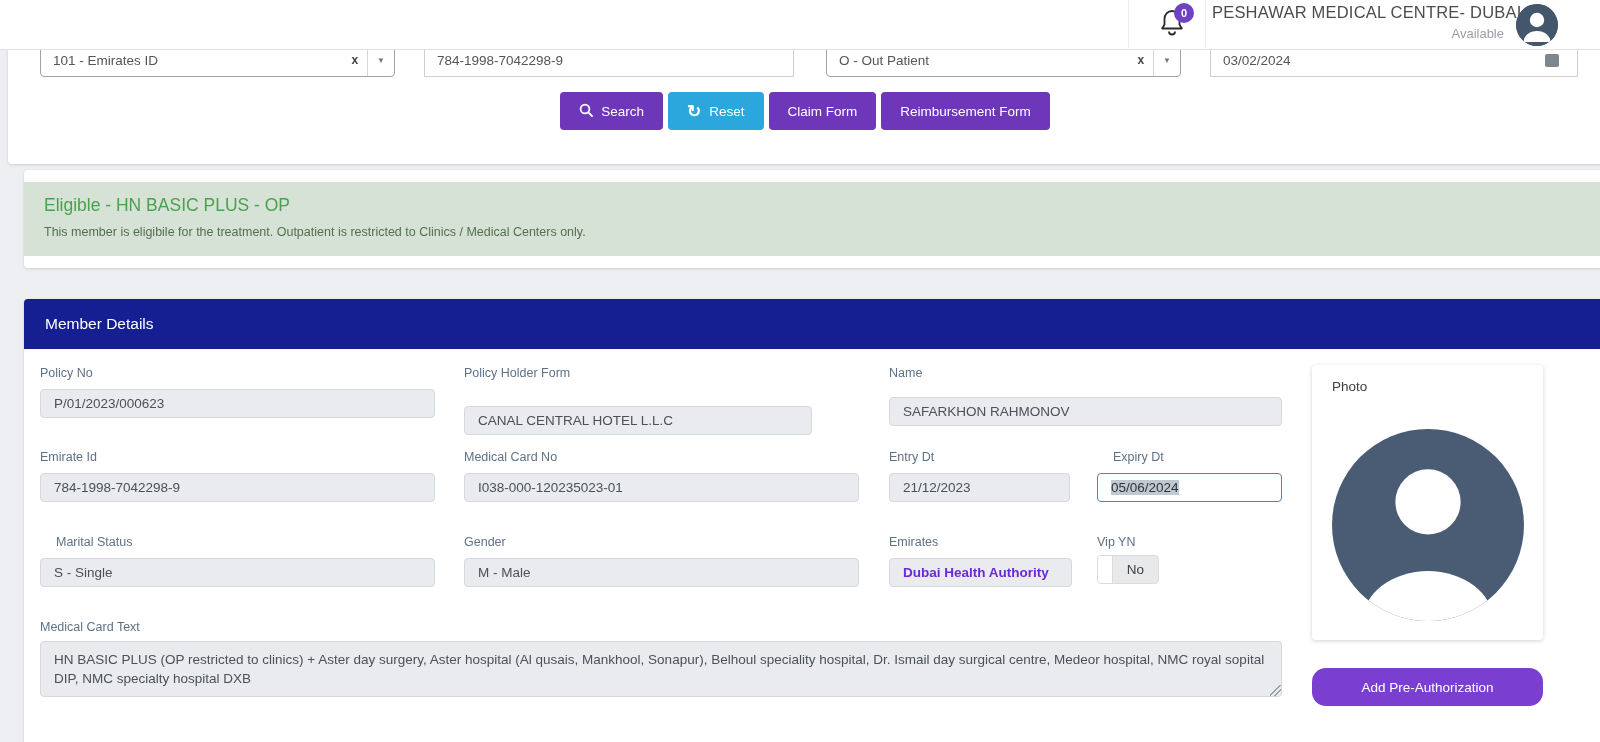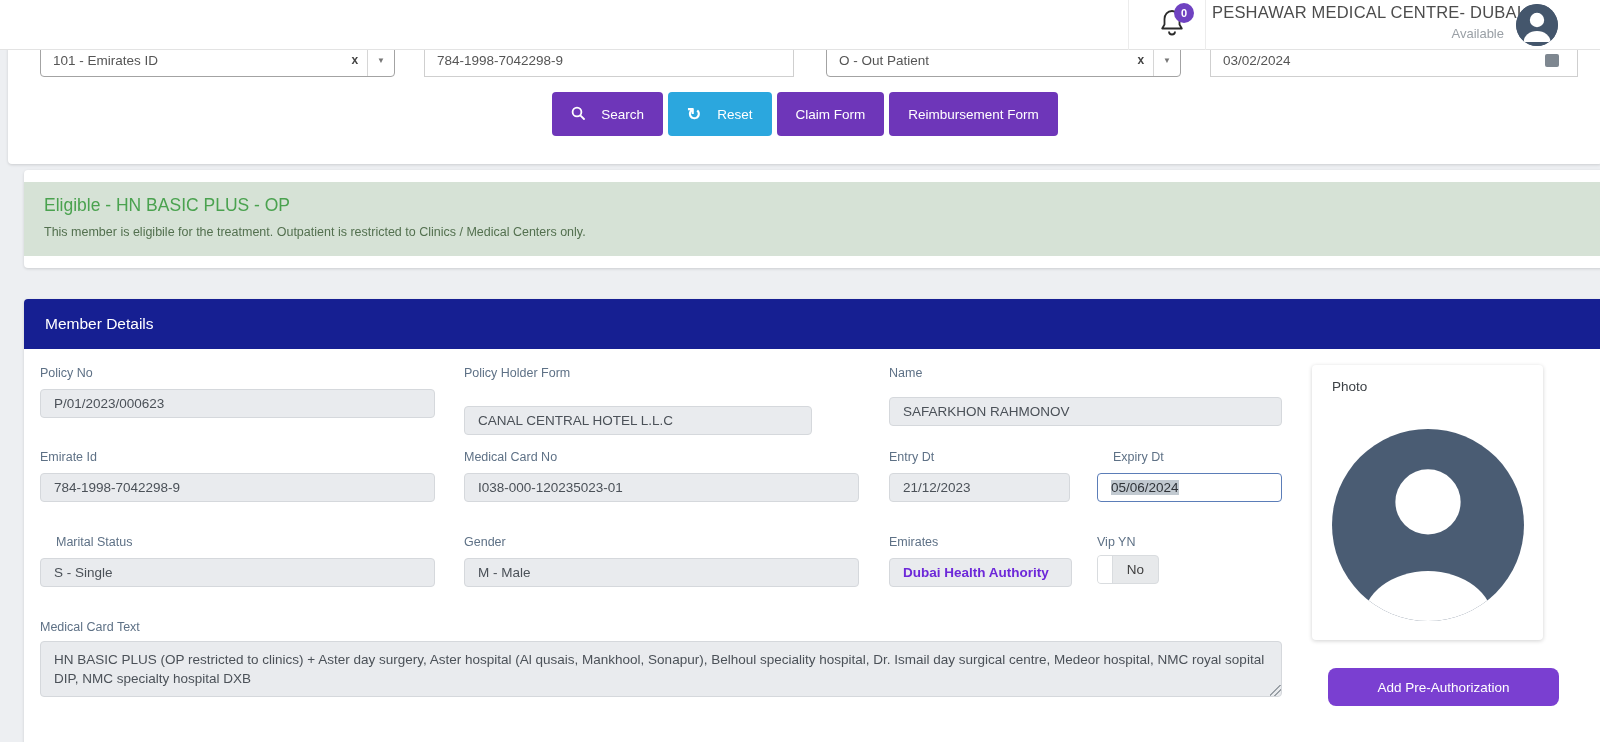--- a/index.html
+++ b/index.html
@@ -31,21 +31,21 @@
   .clear-x { font-size:12px; font-weight:bold; color:#444; padding:0 9px; border-right:1px solid #d6d6d6; line-height:31px; cursor:pointer; }
   .caret { font-size:8px; color:#777; padding:0 9px; cursor:pointer; }
   .plain-input { position:absolute; height:33px; background:#fff; border:1px solid #cfcfcf; border-top-color:#ececec; font-size:13.5px; color:#555; padding:0 12px; font-family:inherit; }
   #f-searchtype { left:32px; top:60px; width:355px; }
   #f-searchval  { left:416px; top:60px; width:370px; }
   #f-patienttype{ left:818px; top:60px; width:355px; }
   #f-date { left:1202px; top:60px; width:368px; display:flex; align-items:center; }
   #f-date input { border:none; outline:none; flex:1; font-size:13.5px; color:#555; font-family:inherit; background:transparent; }
   #calendar-icon { width:14px; height:13px; background:#7e8790; border-radius:2px; margin-right:6px; cursor:pointer; }
   #btn-row { position:absolute; left:0; top:108px; width:100%; display:flex; justify-content:center; gap:5px; }
-  .btn { height:44px; border:none; border-radius:4px; color:#fff; font-size:13.5px; padding:0 19px; display:flex; align-items:center; gap:16px; font-family:inherit; cursor:pointer; font-weight:500; }
+  .btn { height:38px; border:none; border-radius:4px; color:#fff; font-size:13.5px; padding:0 19px; display:flex; align-items:center; gap:8px; font-family:inherit; cursor:pointer; font-weight:500; }
   .btn-purple { background:#6e36b9; }
   .btn-blue { background:#2ba7de; }
   .reset-glyph { font-size:17px; font-weight:bold; line-height:1; }
 
   
   #alert-card { left:24px; top:170px; width:1590px; height:98px; }
   #alert-green { position:absolute; left:0; top:12px; width:100%; height:74px; background:#d6e2d6; padding:13px 0 0 20px; }
   #alert-title { font-size:17.5px; color:#4aa24f; }
   #alert-msg { font-size:12.5px; color:#53704f; margin-top:9px; }
 
@@ -77,21 +77,21 @@
   
   #lbl-mctext { left:16px; top:321px; }
   #val-mctext { position:absolute; left:16px; top:342px; width:1242px; height:56px; background:#e9ebee; border:1px solid #d5d8dc; border-radius:4px; font-size:13.5px; color:#4b5158; line-height:19px; padding:8px 13px; }
   #resize-handle { position:absolute; left:1246px; top:386px; width:11px; height:11px;
     background: linear-gradient(135deg, transparent 0 45%, #9aa0a6 45% 52%, transparent 52% 68%, #9aa0a6 68% 75%, transparent 75%); }
   
   #photo-card { position:absolute; left:1288px; top:66px; width:231px; height:275px; background:#fff; border-radius:4px; box-shadow:0 1px 4px rgba(0,0,0,.18); }
   #photo-label { position:absolute; left:20px; top:14px; font-size:13.5px; color:#3c4146; }
   #photo-avatar { position:absolute; left:20px; top:64px; width:192px; height:192px; }
   
-  #add-preauth { position:absolute; left:1288px; top:369px; width:231px; height:38px; background:#7a3fd1; border:none; border-radius:8px; color:#fff; font-size:13.5px; font-family:inherit; cursor:pointer; font-weight:500;margin-left:16px; }
+  #add-preauth { position:absolute; left:1288px; top:369px; width:231px; height:38px; background:#7a3fd1; border:none; border-radius:14px; color:#fff; font-size:13.5px; font-family:inherit; cursor:pointer; font-weight:500; }
 </style>
 </head>
 <body>
 
 <div id="header">
   <div class="hdr-divider" id="hdr-div1"></div>
   <div class="hdr-divider" id="hdr-div2"></div>
   <div id="bell-wrap">
     <span>
       <svg width="28" height="30" viewBox="0 0 28 30">

